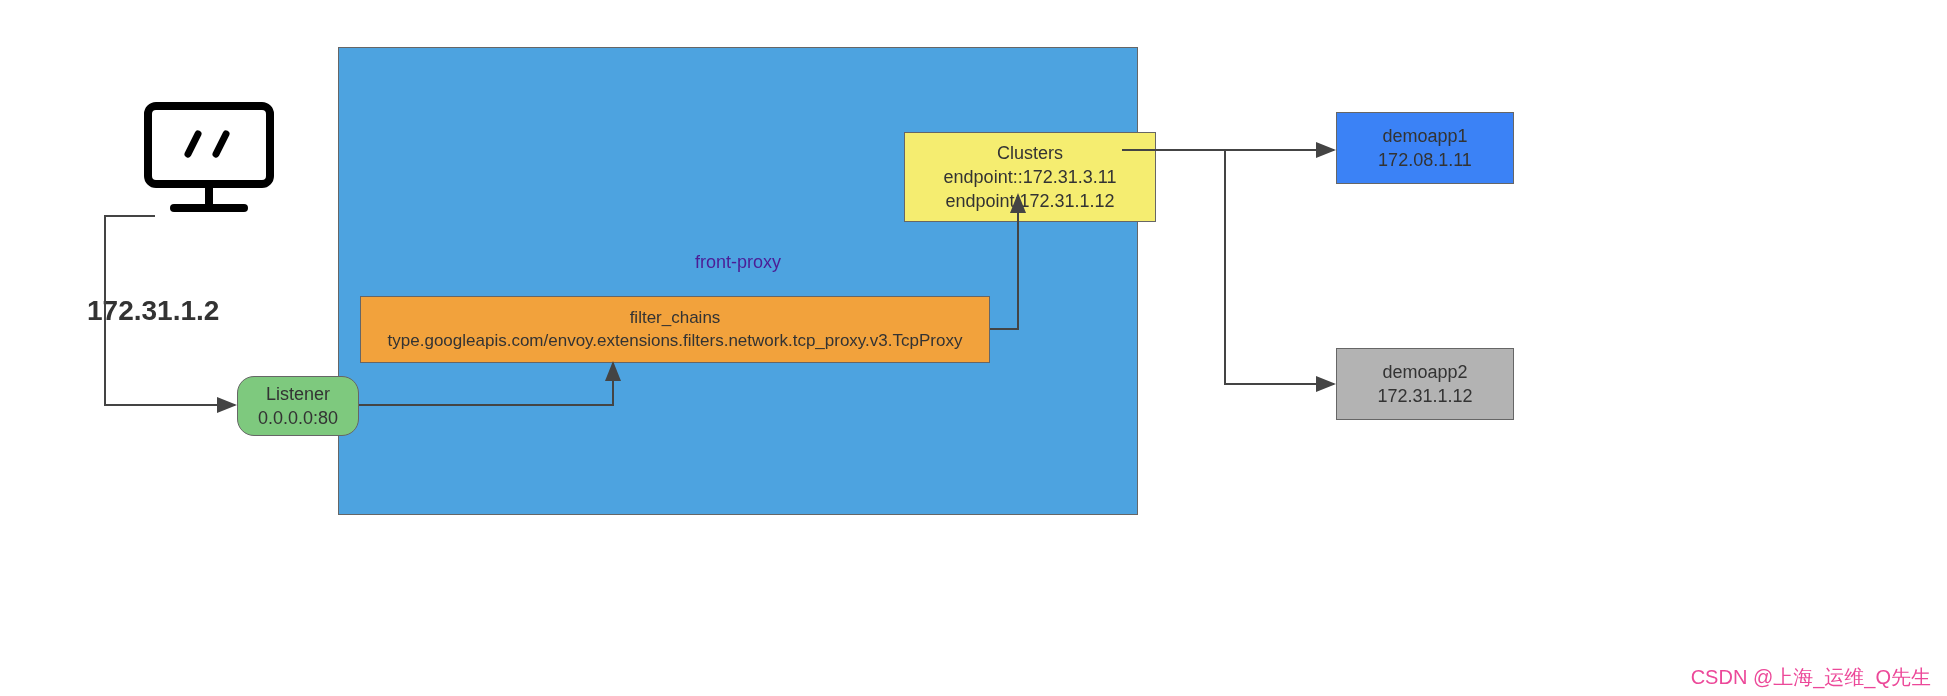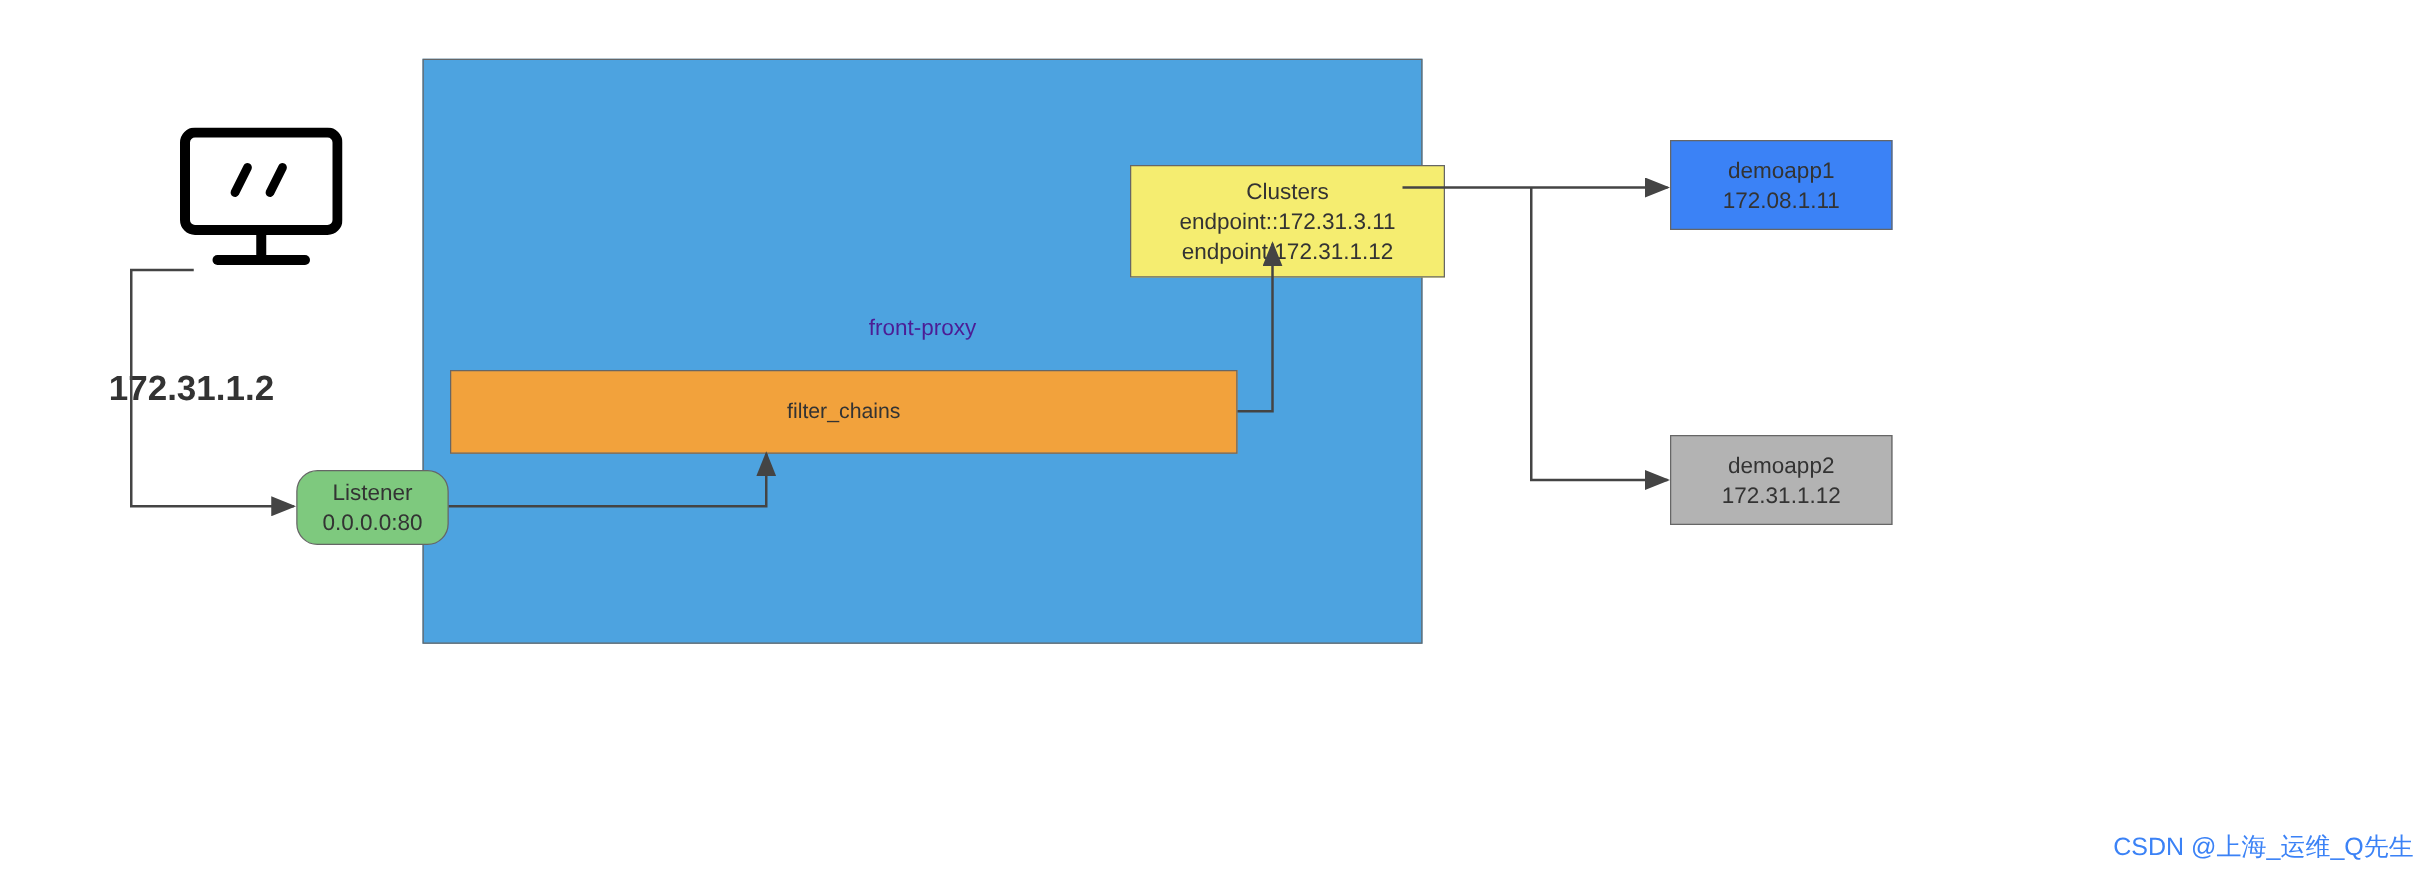--- a/index.html
+++ b/index.html
@@ -86,21 +86,21 @@
       position: absolute;
       left: 144px;
       top: 102px;
       width: 130px;
       height: 114px;
     }
     .watermark {
       position: absolute;
       right: 16px;
       bottom: 5px;
-      color: #3b82f6;
+      color: #ec4899;
       font-size: 20px;
     }
     svg.arrows {
       position: absolute;
       left: 0;
       top: 0;
       width: 1947px;
       height: 696px;
       pointer-events: none;
     }
@@ -124,20 +124,21 @@
   <span class="front-proxy-label">front-proxy</span>
 </div>
 
 <div class="box listener">
   <span>Listener</span>
   <span>0.0.0.0:80</span>
 </div>
 
 <div class="box filter-chains">
   <span>filter_chains</span>
+  <span>type.googleapis.com/envoy.extensions.filters.network.tcp_proxy.v3.TcpProxy</span>
 </div>
 
 <div class="box clusters">
   <span>Clusters</span>
   <span>endpoint::172.31.3.11</span>
   <span>endpoint:172.31.1.12</span>
 </div>
 
 <div class="box demoapp1">
   <span>demoapp1</span>

